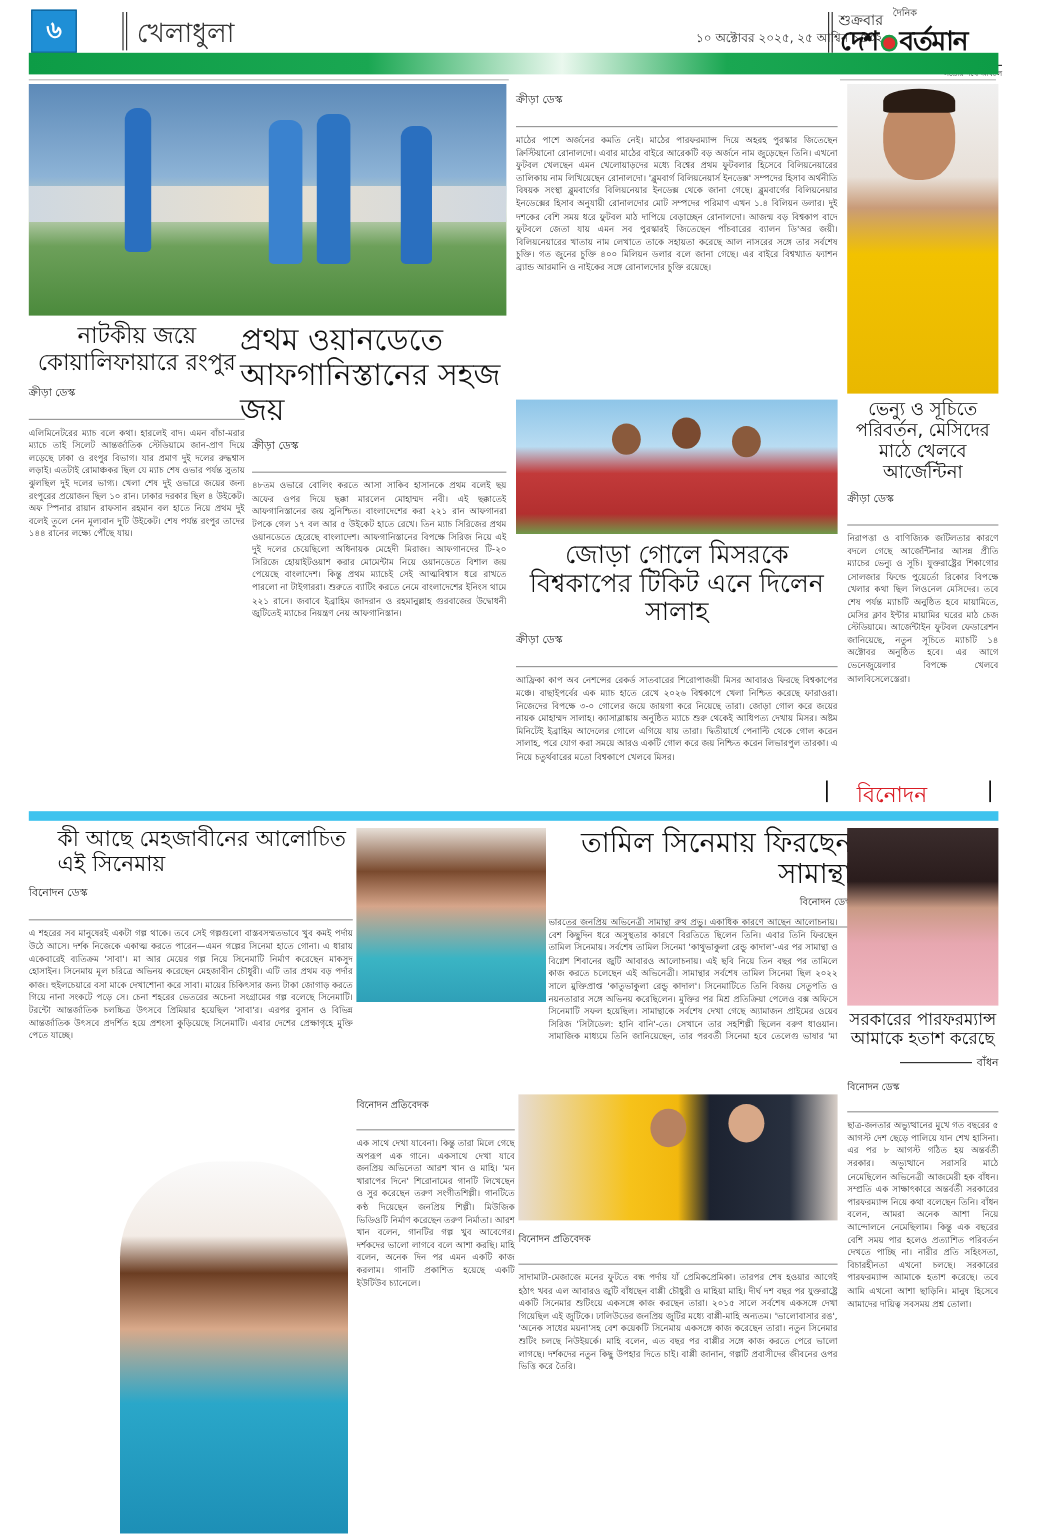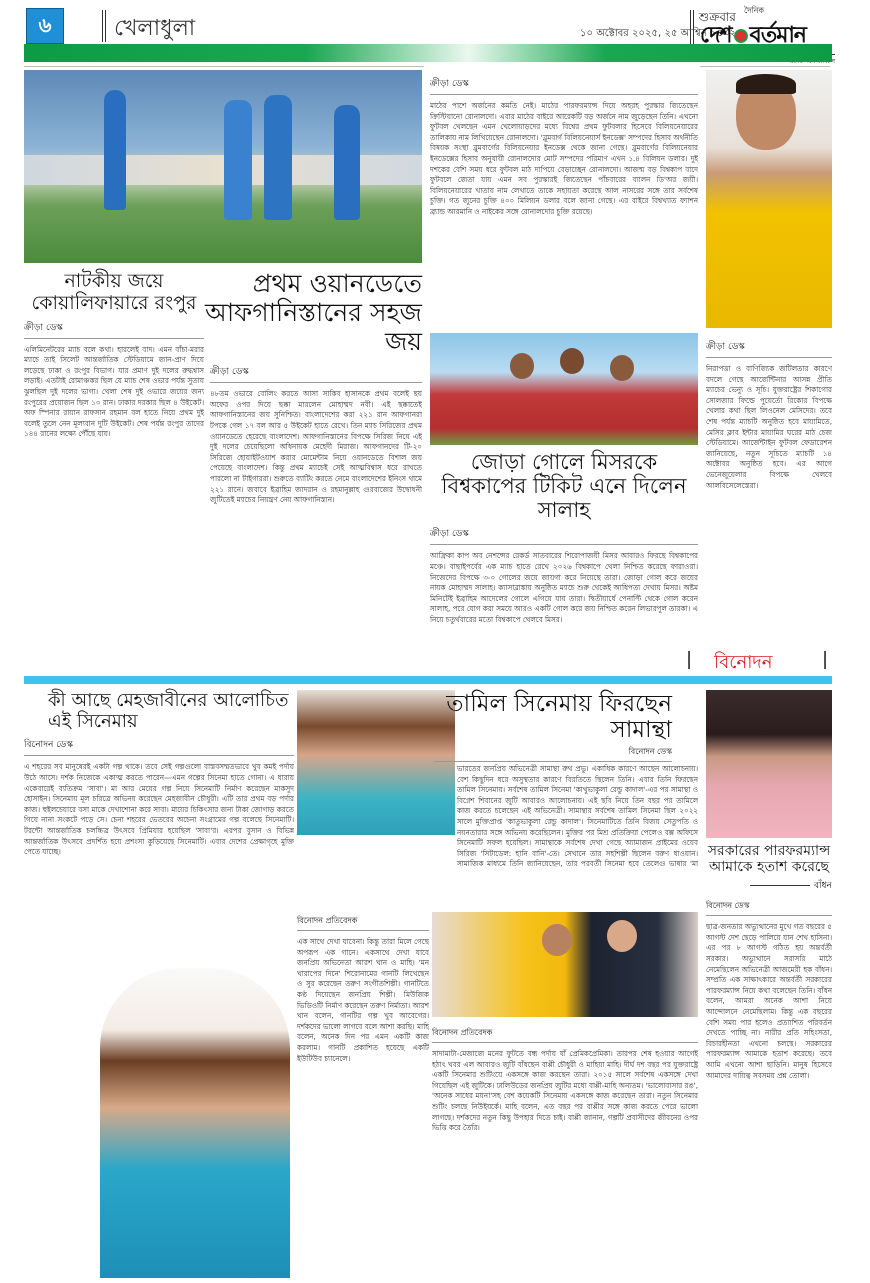--- a/index.html
+++ b/index.html
@@ -12,21 +12,21 @@
   .thinline { top: 66px; height: 1px; background: #bbb; }
   .dateline { left: 580px; top: 10px; text-align: right; font-size: 10px; color: #333; line-height: 15px; }
   .date-sep { left: 690px; top: 10px; width: 4px; height: 34px; border-left: 1px solid #333; border-right: 1px solid #333; }
   .masthead { left: 700px; top: 4px; width: 135px; }
   .masthead .small { font-size: 8px; color: #333; margin-left: 44px; }
   .masthead .name { font-size: 22px; font-weight: bold; color: #111; display: flex; align-items: center; gap: 2px; letter-spacing: -1px; }
   .masthead .dot { width: 14px; height: 14px; background: #e03030; border-radius: 50%; display: inline-block; border: 2px solid #1a9a45; }
   .masthead .tag { font-size: 6px; text-align: right; color: #333; border-top: 1px solid #333; margin-left: 20px; padding-top: 1px; }
   .photo { overflow: hidden; }
   .headline { font-family: "DejaVu Sans", sans-serif; color: #111; font-weight: normal; line-height: 1.15; }
-  .byline { font-size: 9px; color: #222; border-bottom: 1px solid #999; padding-bottom: 3px; }
+  .byline { font-size: 9px; color: #222; border-bottom: 1px solid #999; padding-bottom: 14px; }
   .body-text { font-size: 7.2px; line-height: 10.6px; color: #333; text-align: justify; overflow: hidden; }
   .bin-bar { left: 24px; top: 676px; width: 808px; height: 8px; background: #3ec3ee; }
   .bin-label { left: 714px; top: 648px; font-size: 18px; color: #d91c24; }
   .bin-pipe { top: 648px; font-size: 18px; color: #111; }
 </style>
 </head>
 <body>
 
 <div class="abs page-num">৬</div>
 <div class="abs section-bar"></div>
@@ -57,35 +57,36 @@
   <div style="position:absolute;left:310px;top:35px;width:26px;height:115px;background:#2a6fbf;border-radius:10px 10px 4px 4px;"></div>
 </div>
 
 <div class="abs" style="left:24px;top:270px;width:180px;">
   <div class="headline" style="font-size:19px;text-align:center;">নাটকীয় জয়ে কোয়ালিফায়ারে রংপুর</div>
   <div class="byline" style="margin-top:6px;">ক্রীড়া ডেস্ক</div>
   <div class="body-text" style="margin-top:6px;height:300px;">এলিমিনেটরের ম্যাচ বলে কথা। হারলেই বাদ। এমন বাঁচা-মরার ম্যাচে তাই সিলেট আন্তর্জাতিক স্টেডিয়ামে জান-প্রাণ দিয়ে লড়েছে ঢাকা ও রংপুর বিভাগ। যার প্রমাণ দুই দলের রুদ্ধশ্বাস লড়াই। এতটাই রোমাঞ্চকর ছিল যে ম্যাচ শেষ ওভার পর্যন্ত সুতায় ঝুলছিল দুই দলের ভাগ্য। খেলা শেষ দুই ওভারে জয়ের জন্য রংপুরের প্রয়োজন ছিল ১০ রান। ঢাকার দরকার ছিল ৪ উইকেট। অফ স্পিনার রায়ান রাফসান রহমান বল হাতে নিয়ে প্রথম দুই বলেই তুলে নেন মূল্যবান দুটি উইকেট। শেষ পর্যন্ত রংপুর তাদের ১৪৪ রানের লক্ষ্যে পৌঁছে যায়।</div>
 </div>
 
 <div class="abs" style="left:210px;top:270px;width:212px;">
-  <div class="headline" style="font-size:25px;text-align:right;margin-left:-10px;">প্রথম ওয়ানডেতে আফগানিস্তানের সহজ জয়</div>
+  <div class="headline" style="font-size:25px;text-align:left;margin-left:-10px;">প্রথম ওয়ানডেতে আফগানিস্তানের সহজ জয়</div>
   <div class="byline" style="margin-top:8px;">ক্রীড়া ডেস্ক</div>
   <div class="body-text" style="margin-top:6px;height:290px;width:212px;">৪৮তম ওভারে বোলিং করতে আসা সাকিব হাসানকে প্রথম বলেই ছয় অফের ওপর দিয়ে ছক্কা মারলেন মোহাম্মদ নবী। এই ছক্কাতেই আফগানিস্তানের জয় সুনিশ্চিত। বাংলাদেশের করা ২২১ রান আফগানরা টপকে গেল ১৭ বল আর ৫ উইকেট হাতে রেখে। তিন ম্যাচ সিরিজের প্রথম ওয়ানডেতে হেরেছে বাংলাদেশ। আফগানিস্তানের বিপক্ষে সিরিজ নিয়ে এই দুই দলের চেয়েছিলো অধিনায়ক মেহেদী মিরাজ। আফগানদের টি-২০ সিরিজে হোয়াইটওয়াশ করার মোমেন্টাম নিয়ে ওয়ানডেতে বিশাল জয় পেয়েছে বাংলাদেশ। কিন্তু প্রথম ম্যাচেই সেই আত্মবিশ্বাস ধরে রাখতে পারলো না টাইগাররা। শুরুতে ব্যাটিং করতে নেমে বাংলাদেশের ইনিংস থামে ২২১ রানে। জবাবে ইব্রাহিম জাদরান ও রহমানুল্লাহ গুরবাজের উদ্বোধনী জুটিতেই ম্যাচের নিয়ন্ত্রণ নেয় আফগানিস্তান।</div>
 </div>
 
 <div class="abs" style="left:430px;top:70px;width:268px;">
   <div class="byline" style="margin-top:6px;">ক্রীড়া ডেস্ক</div>
   <div class="body-text" style="margin-top:6px;height:210px;">মাঠের পাশে অর্জনের কমতি নেই। মাঠের পারফরম্যান্স দিয়ে অহরহ পুরস্কার জিতেছেন ক্রিস্টিয়ানো রোনালদো। এবার মাঠের বাইরে আরেকটি বড় অর্জনে নাম জুড়েছেন তিনি। এখনো ফুটবল খেলছেন এমন খেলোয়াড়দের মধ্যে বিশ্বের প্রথম ফুটবলার হিসেবে বিলিয়নেয়ারের তালিকায় নাম লিখিয়েছেন রোনালদো। 'ব্লুমবার্গ বিলিয়নেয়ার্স ইনডেক্স' সম্পদের হিসাব অর্থনীতি বিষয়ক সংস্থা ব্লুমবার্গের বিলিয়নেয়ার ইনডেক্স থেকে জানা গেছে। ব্লুমবার্গের বিলিয়নেয়ার ইনডেক্সের হিসাব অনুযায়ী রোনালদোর মোট সম্পদের পরিমাণ এখন ১.৪ বিলিয়ন ডলার। দুই দশকের বেশি সময় ধরে ফুটবল মাঠ দাপিয়ে বেড়াচ্ছেন রোনালদো। আজন্ম বড় বিশ্বকাপ বাদে ফুটবলে জেতা যায় এমন সব পুরস্কারই জিতেছেন পাঁচবারের ব্যালন ডি'অর জয়ী। বিলিয়নেয়ারের খাতায় নাম লেখাতে তাকে সহায়তা করেছে আল নাসরের সঙ্গে তার সর্বশেষ চুক্তি। গত জুনের চুক্তি ৪০০ মিলিয়ন ডলার বলে জানা গেছে। এর বাইরে বিশ্বখ্যাত ফ্যাশন ব্র্যান্ড আরমানি ও নাইকের সঙ্গে রোনালদোর চুক্তি রয়েছে।</div>
 </div>
 <div class="abs photo" style="left:706px;top:70px;width:126px;height:258px;background:linear-gradient(to bottom,#f0f0f0 0%,#e8e0d8 30%,#c99b78 40%,#f2c200 55%,#e9b800 100%);">
   <div style="position:absolute;left:30px;top:10px;width:60px;height:70px;background:#c08a66;border-radius:45%;"></div>
   <div style="position:absolute;left:30px;top:4px;width:60px;height:20px;background:#2a1c14;border-radius:50% 50% 10% 10%;"></div>
 </div>
 
 <div class="abs" style="left:706px;top:333px;width:126px;">
+  <div class="headline" style="font-size:15px;text-align:center;">ভেন্যু ও সূচিতে পরিবর্তন, মেসিদের মাঠে খেলবে আর্জেন্টিনা</div>
   <div class="byline" style="margin-top:6px;">ক্রীড়া ডেস্ক</div>
   <div class="body-text" style="margin-top:6px;height:230px;">নিরাপত্তা ও বাণিজ্যিক জটিলতার কারণে বদলে গেছে আর্জেন্টিনার আসন্ন প্রীতি ম্যাচের ভেন্যু ও সূচি। যুক্তরাষ্ট্রের শিকাগোর সোলজার ফিল্ডে পুয়ের্তো রিকোর বিপক্ষে খেলার কথা ছিল লিওনেল মেসিদের। তবে শেষ পর্যন্ত ম্যাচটি অনুষ্ঠিত হবে মায়ামিতে, মেসির ক্লাব ইন্টার মায়ামির ঘরের মাঠ চেজ স্টেডিয়ামে। আর্জেন্টাইন ফুটবল ফেডারেশন জানিয়েছে, নতুন সূচিতে ম্যাচটি ১৪ অক্টোবর অনুষ্ঠিত হবে। এর আগে ভেনেজুয়েলার বিপক্ষে খেলবে আলবিসেলেস্তেরা।</div>
 </div>
 
 <div class="abs photo" style="left:430px;top:333px;width:268px;height:112px;background:linear-gradient(to bottom,#8ec5e8 0%,#b9dcf2 35%,#c23a3a 55%,#b32f2f 85%,#6f9a4a 100%);">
   <div style="position:absolute;left:80px;top:20px;width:24px;height:26px;background:#8a5a3c;border-radius:50%;"></div>
   <div style="position:absolute;left:130px;top:15px;width:24px;height:26px;background:#7a4a30;border-radius:50%;"></div>
   <div style="position:absolute;left:180px;top:22px;width:24px;height:26px;background:#8a5a3c;border-radius:50%;"></div>
 </div>
 <div class="abs" style="left:430px;top:450px;width:268px;">
@@ -100,21 +101,21 @@
 <div class="abs bin-bar"></div>
 
 <div class="abs" style="left:24px;top:690px;width:270px;">
   <div class="headline" style="font-size:18px;margin-left:24px;">কী আছে মেহজাবীনের আলোচিত এই সিনেমায়</div>
   <div class="byline" style="margin-top:6px;">বিনোদন ডেস্ক</div>
   <div class="body-text" style="margin-top:6px;height:230px;">এ শহরের সব মানুষেরই একটা গল্প থাকে। তবে সেই গল্পগুলো বাস্তবসম্মতভাবে খুব কমই পর্দায় উঠে আসে। দর্শক নিজেকে একাত্ম করতে পারেন—এমন গল্পের সিনেমা হাতে গোনা। এ ধারায় একেবারেই ব্যতিক্রম 'সাবা'। মা আর মেয়ের গল্প নিয়ে সিনেমাটি নির্মাণ করেছেন মাকসুদ হোসাইন। সিনেমায় মূল চরিত্রে অভিনয় করেছেন মেহজাবীন চৌধুরী। এটি তার প্রথম বড় পর্দার কাজ। হুইলচেয়ারে বসা মাকে দেখাশোনা করে সাবা। মায়ের চিকিৎসার জন্য টাকা জোগাড় করতে গিয়ে নানা সংকটে পড়ে সে। চেনা শহরের ভেতরের অচেনা সংগ্রামের গল্প বলেছে সিনেমাটি। টরন্টো আন্তর্জাতিক চলচ্চিত্র উৎসবে প্রিমিয়ার হয়েছিল 'সাবা'র। এরপর বুসান ও বিভিন্ন আন্তর্জাতিক উৎসবে প্রদর্শিত হয়ে প্রশংসা কুড়িয়েছে সিনেমাটি। এবার দেশের প্রেক্ষাগৃহে মুক্তি পেতে যাচ্ছে।</div>
 </div>
 <div class="abs photo" style="left:100px;top:968px;width:190px;height:310px;background:linear-gradient(to bottom,#fafafa 0%,#f3ece6 20%,#6b3d22 30%,#d9a98a 45%,#2aa7c9 65%,#1d8fb6 100%);border-radius:80px 80px 0 0;"></div>
 
 <div class="abs photo" style="left:297px;top:690px;width:158px;height:145px;background:linear-gradient(to bottom,#e8e0d8 0%,#7a4a2e 25%,#d6a58a 45%,#3ab4c4 75%,#2fa0b8 100%);"></div>
-<div class="abs" style="left:434px;top:690px;width:238px;">
+<div class="abs" style="left:472px;top:690px;width:238px;">
   <div class="headline" style="font-size:23px;text-align:right;">তামিল সিনেমায় ফিরছেন সামান্থা</div>
   <div class="byline" style="margin-top:2px;text-align:right;font-size:8px;">বিনোদন ডেস্ক</div>
 </div>
 <div class="abs body-text" style="left:297px;top:764px;width:401px;height:104px;padding-left:160px;">ভারতের জনপ্রিয় অভিনেত্রী সামান্থা রুথ প্রভু। একাধিক কারণে আছেন আলোচনায়। বেশ কিছুদিন ধরে অসুস্থতার কারণে বিরতিতে ছিলেন তিনি। এবার তিনি ফিরছেন তামিল সিনেমায়। সর্বশেষ তামিল সিনেমা 'কাথুভাকুলা রেন্ডু কাদাল'-এর পর সামান্থা ও বিগ্নেশ শিবানের জুটি আবারও আলোচনায়। এই ছবি নিয়ে তিন বছর পর তামিলে কাজ করতে চলেছেন এই অভিনেত্রী। সামান্থার সর্বশেষ তামিল সিনেমা ছিল ২০২২ সালে মুক্তিপ্রাপ্ত 'কাতুভাকুলা রেন্ডু কাদাল'। সিনেমাটিতে তিনি বিজয় সেতুপতি ও নয়নতারার সঙ্গে অভিনয় করেছিলেন। মুক্তির পর মিশ্র প্রতিক্রিয়া পেলেও বক্স অফিসে সিনেমাটি সফল হয়েছিল। সামান্থাকে সর্বশেষ দেখা গেছে অ্যামাজন প্রাইমের ওয়েব সিরিজ 'সিটাডেল: হানি বানি'-তে। সেখানে তার সহশিল্পী ছিলেন বরুণ ধাওয়ান। সামাজিক মাধ্যমে তিনি জানিয়েছেন, তার পরবর্তী সিনেমা হবে তেলেগু ভাষার 'মা ইন্টি বাঙ্গারাম'। এটি একটি আকর্ষণীয় ছবি। এছাড়াও তিনি অভিনয় করবেন 'রক্ত ব্রহ্মান্ড: দ্য ব্লাডি কিংডম' নামের একটি ওয়েব সিরিজে। এতে আদিত্য রায় কাপুরের বিপরীতে দেখা যাবে সামান্থাকে।</div>
 
 <div class="abs photo" style="left:706px;top:690px;width:126px;height:148px;background:linear-gradient(to bottom,#3a2c2c 0%,#2a1c1c 30%,#c99a84 45%,#e7a7b0 65%,#f0b5c0 100%);"></div>
 <div class="abs" style="left:706px;top:842px;width:126px;">
   <div class="headline" style="font-size:14px;text-align:center;">সরকারের পারফরম্যান্স আমাকে হতাশ করেছে</div>
   <div style="text-align:right;font-size:9px;margin-top:4px;">
     <span style="display:inline-block;width:60px;border-top:1px solid #333;vertical-align:middle;margin-right:4px;"></span><span>বাঁধন</span>

